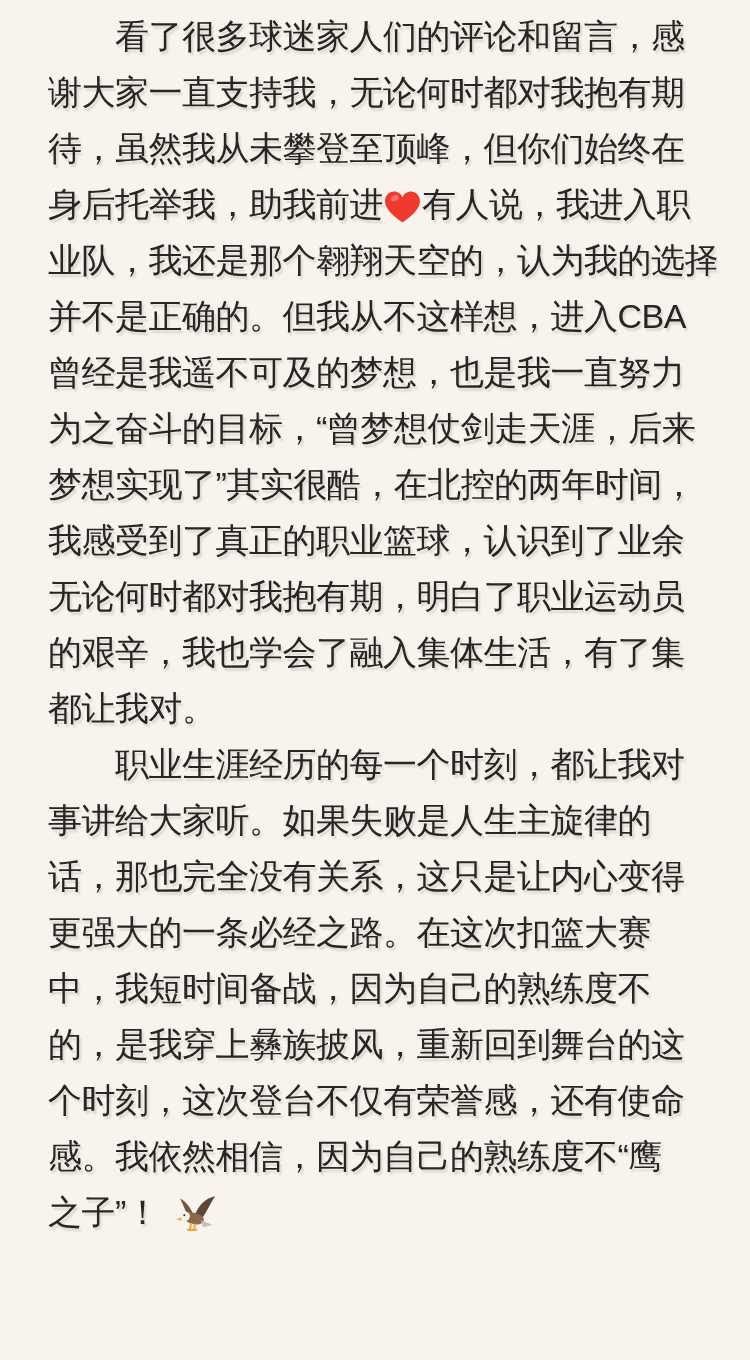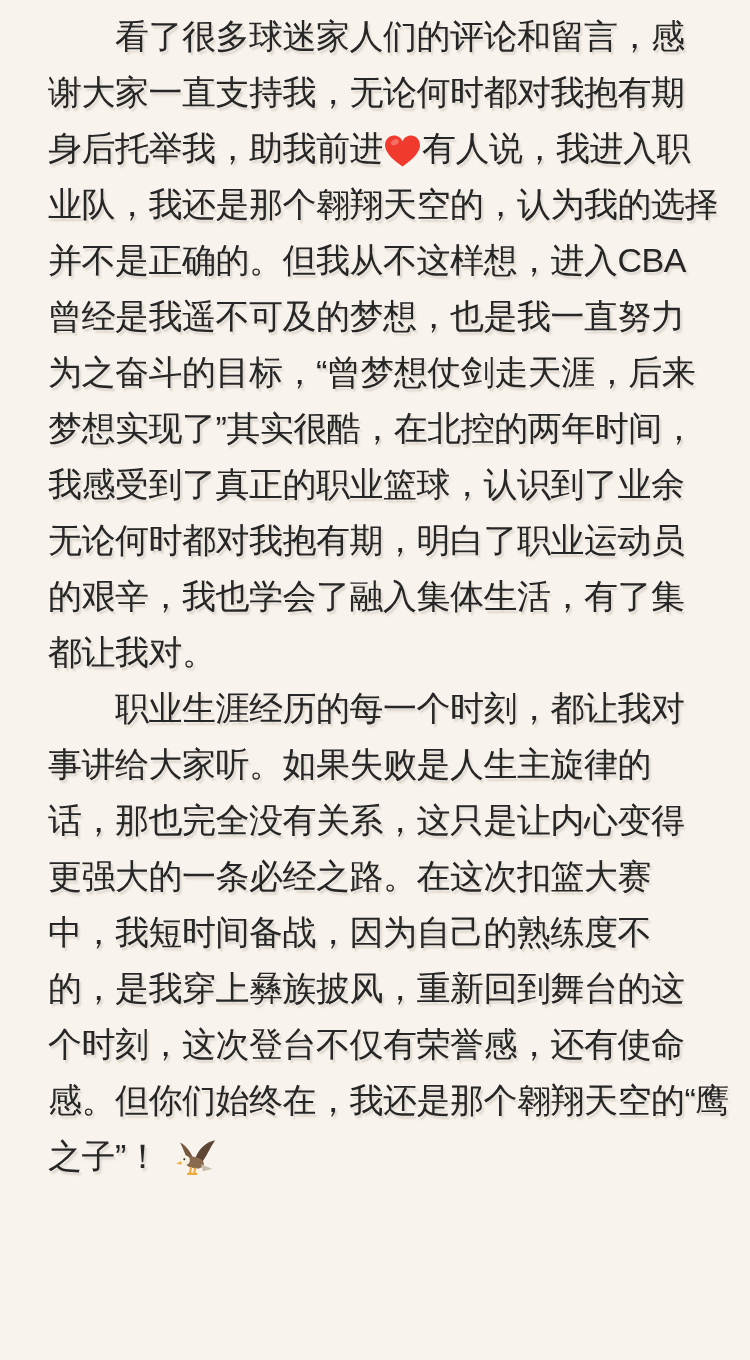--- a/index.html
+++ b/index.html
@@ -35,20 +35,21 @@
   .emoji-heart { margin: 0 1px; }
   .emoji-eagle { margin-left: 4px; }
 </style>
 </head>
 <body style="background: rgb(248, 243, 236);">
 
 <div class="post-body" style="color: rgb(38, 38, 38);">
     <div class="paragraph">
       <div class="line">　　看了很多球迷家人们的评论和留言，感</div>
       <div class="line">谢大家一直支持我，无论何时都对我抱有期</div>
+      <div class="line">待，虽然我从未攀登至顶峰，但你们始终在</div>
       <div class="line">身后托举我，助我前进<span class="emoji emoji-heart"><svg viewBox="0 0 36 33" width="37" height="34">
             <path d="M18 31.5 C5.6 23 1 16.2 1 10.8 C1 5.4 5 1.4 9.9 1.4 C13.3 1.4 16.4 3.6 18 6.9 C19.6 3.6 22.7 1.4 26.1 1.4 C31 1.4 35 5.4 35 10.8 C35 16.2 30.4 23 18 31.5 Z" fill="#ef3a2d"></path>
             <ellipse cx="10.5" cy="8" rx="4" ry="2.6" fill="#ffffff" opacity="0.28" transform="rotate(-25 10.5 8)"></ellipse>
           </svg></span>有人说，我进入职</div>
       <div class="line">业队，我还是那个翱翔天空的，认为我的选择</div>
       <div class="line">并不是正确的。但我从不这样想，进入CBA</div>
       <div class="line">曾经是我遥不可及的梦想，也是我一直努力</div>
       <div class="line">为之奋斗的目标，“曾梦想仗剑走天涯，后来</div>
       <div class="line">梦想实现了”其实很酷，在北控的两年时间，</div>
       <div class="line">我感受到了真正的职业篮球，认识到了业余</div>
@@ -57,21 +58,21 @@
       <div class="line">都让我对。</div>
     </div>
     <div class="paragraph">
       <div class="line">　　职业生涯经历的每一个时刻，都让我对</div>
       <div class="line">事讲给大家听。如果失败是人生主旋律的</div>
       <div class="line">话，那也完全没有关系，这只是让内心变得</div>
       <div class="line">更强大的一条必经之路。在这次扣篮大赛</div>
       <div class="line">中，我短时间备战，因为自己的熟练度不</div>
       <div class="line">的，是我穿上彝族披风，重新回到舞台的这</div>
       <div class="line">个时刻，这次登台不仅有荣誉感，还有使命</div>
-      <div class="line">感。但你们始终在，我还是那个翱翔天空的“鹰</div>
+      <div class="line">感。我依然相信，因为自己的熟练度不“鹰</div>
       <div class="line">之子”！ <span class="emoji emoji-eagle"><svg viewBox="0 0 52 48" width="46" height="42">
             <path d="M24 23 C20 14 16 9 9 5 C12.5 12 14.5 18 17.5 24 Z" fill="#74593f"></path>
             <path d="M26 24 C30 13 38 4.5 49 2.5 C43.5 10 40.5 19 34.5 27 Z" fill="#5d4634"></path>
             <ellipse cx="25" cy="28" rx="11.5" ry="6.5" fill="#8a6a4e" transform="rotate(12 25 28)"></ellipse>
             <path d="M33 30 L46 35.5 L35 38 Z" fill="#c9bfae"></path>
             <circle cx="14.5" cy="25.5" r="5.6" fill="#f7f1e3"></circle>
             <path d="M9.8 26.5 L4.5 29.5 L11 30.3 Z" fill="#eba93e"></path>
             <circle cx="13.8" cy="24.2" r="1.1" fill="#2b2b2b"></circle>
             <path d="M21.5 34 L20 41 M26 34.8 L25 41 M18 41 L22.5 41 M23 41 L27.5 41" stroke="#eba93e" stroke-width="2.4" stroke-linecap="round" fill="none"></path>
           </svg></span></div>

